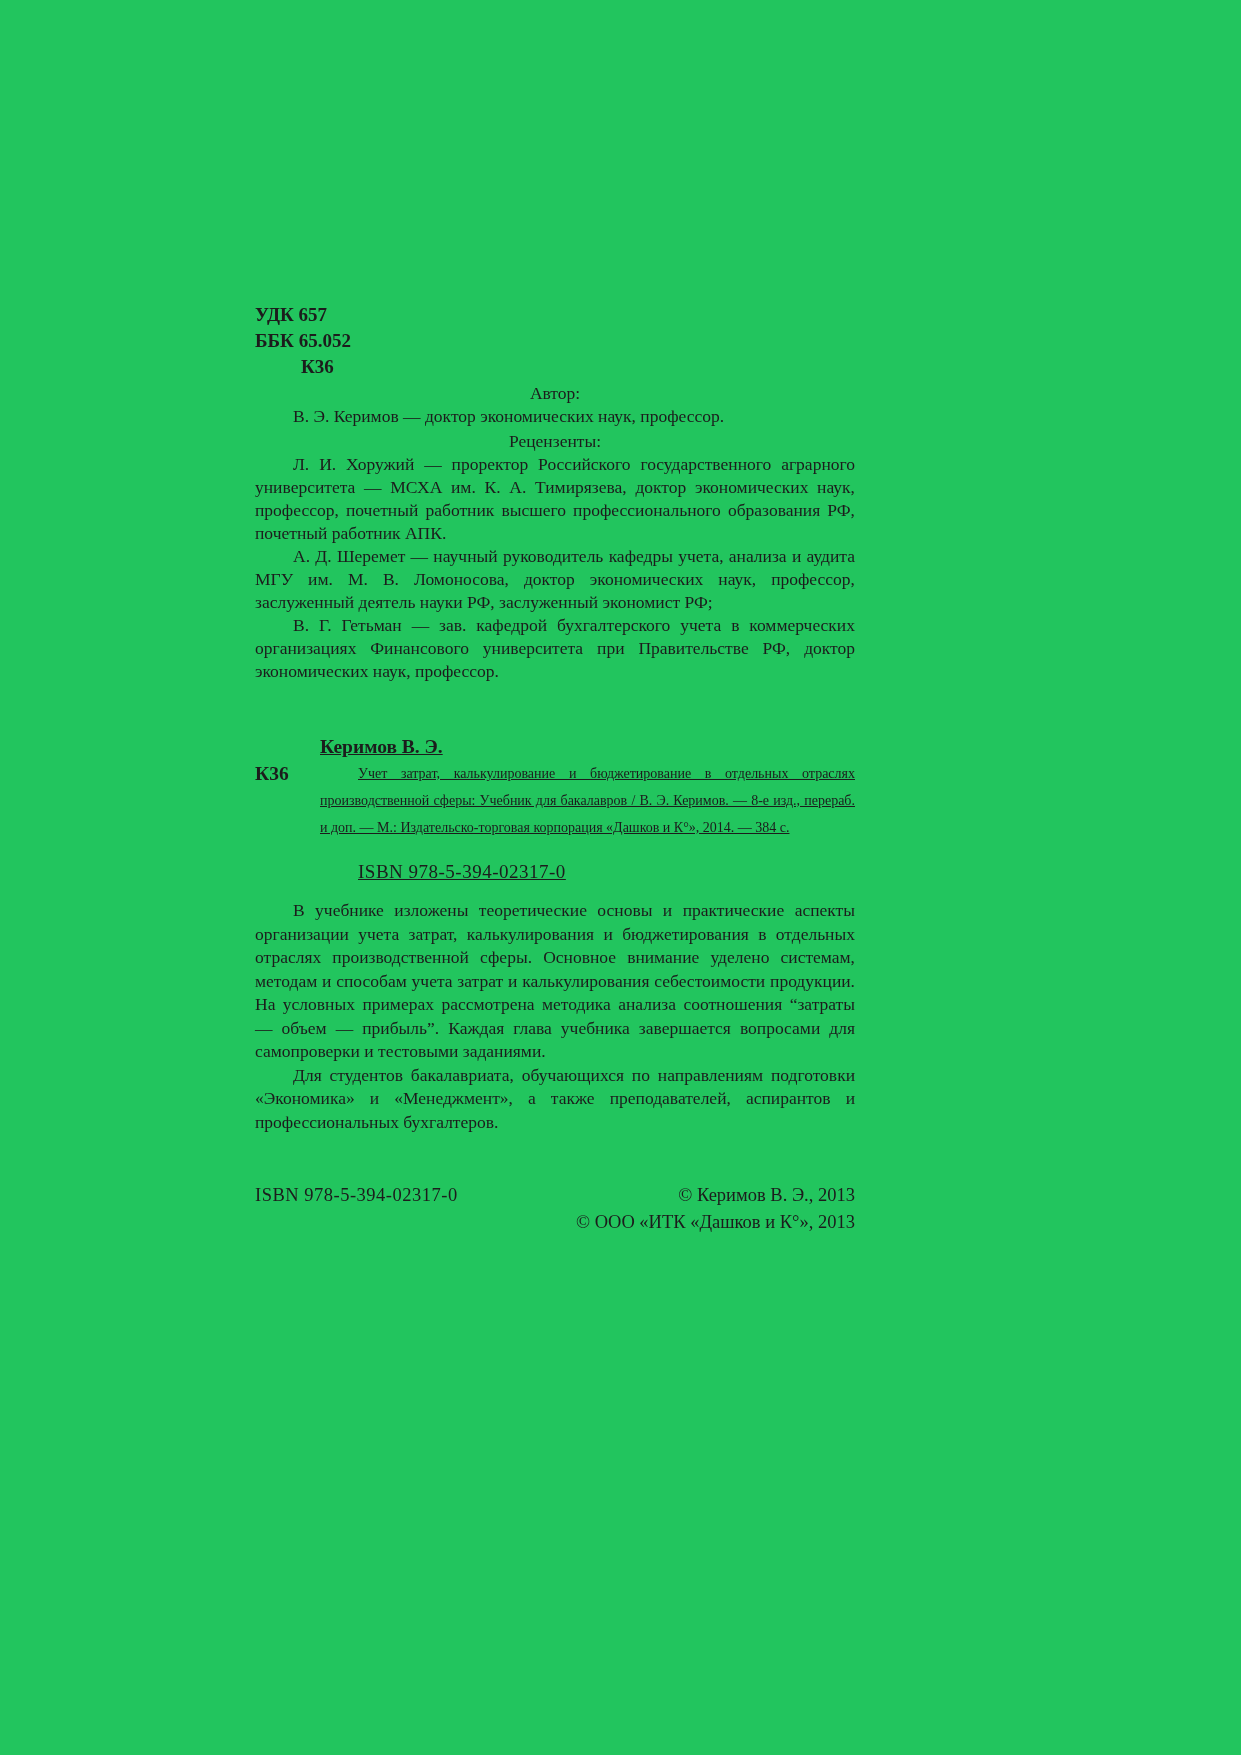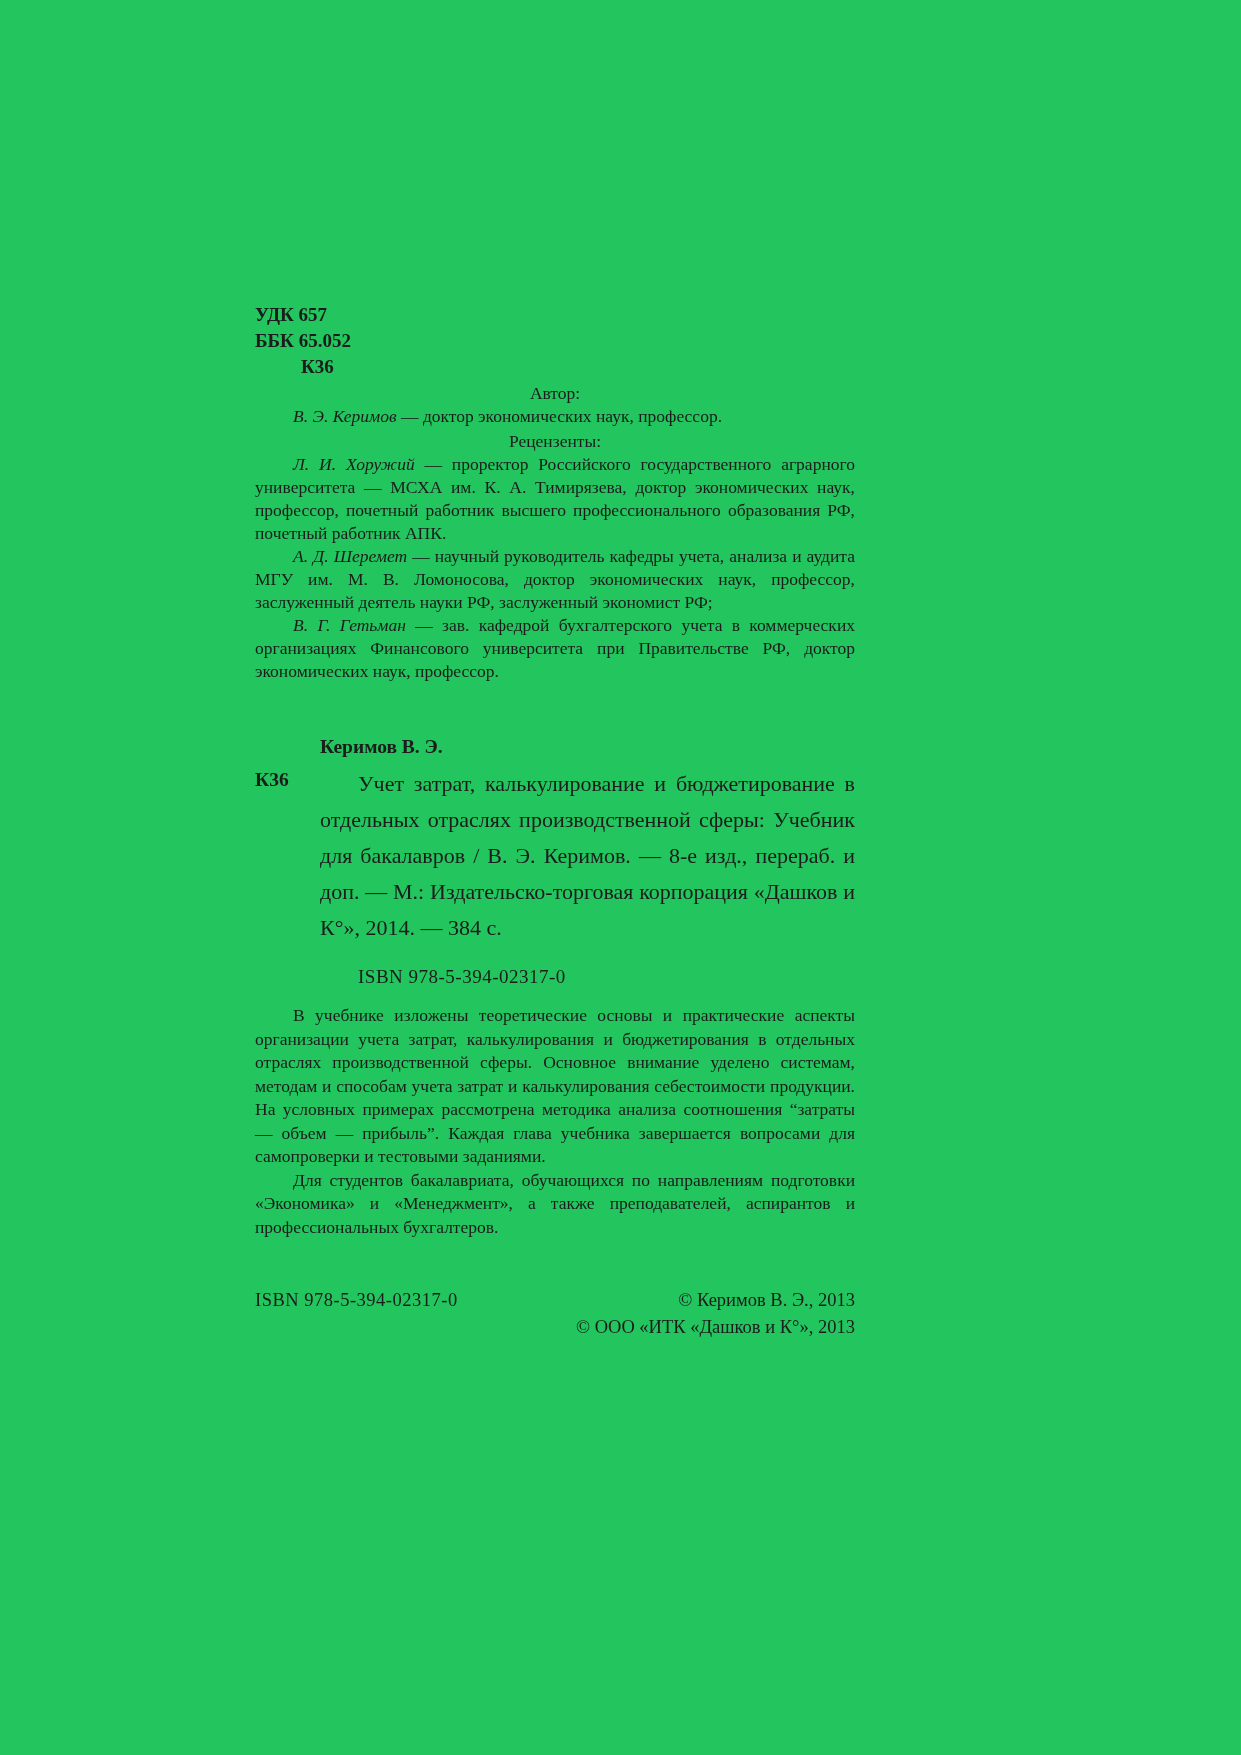--- a/index.html
+++ b/index.html
@@ -38,46 +38,46 @@
     margin-top: 2px;
   }
   .para {
     margin: 0;
     font-size: 17.5px;
     line-height: 23px;
     text-align: justify;
     text-indent: 38px;
   }
   .para .person-name {
-    font-style: italic;
   }
   .catalog-section {
     margin-top: 50px;
+    text-decoration: underline;
   }
   .catalog-author {
     font-weight: bold;
     font-size: 19.5px;
     line-height: 27px;
     margin-left: 65px;
   }
   .catalog-entry-wrap {
     position: relative;
   }
   .margin-code {
     position: absolute;
     left: 0;
     top: 0;
     font-weight: bold;
     font-size: 19.5px;
     line-height: 27px;
   }
   .catalog-para {
-    margin: 6px 0 0 65px;
-    font-size: 22px;
-    line-height: 36px;
+    margin: 0 0 0 65px;
+    font-size: 14px;
+    line-height: 27px;
     text-align: justify;
     text-indent: 38px;
   }
   .isbn-line {
     margin-left: 103px;
     margin-top: 18px;
     font-size: 19px;
     line-height: 26px;
     letter-spacing: 0.5px;
   }

